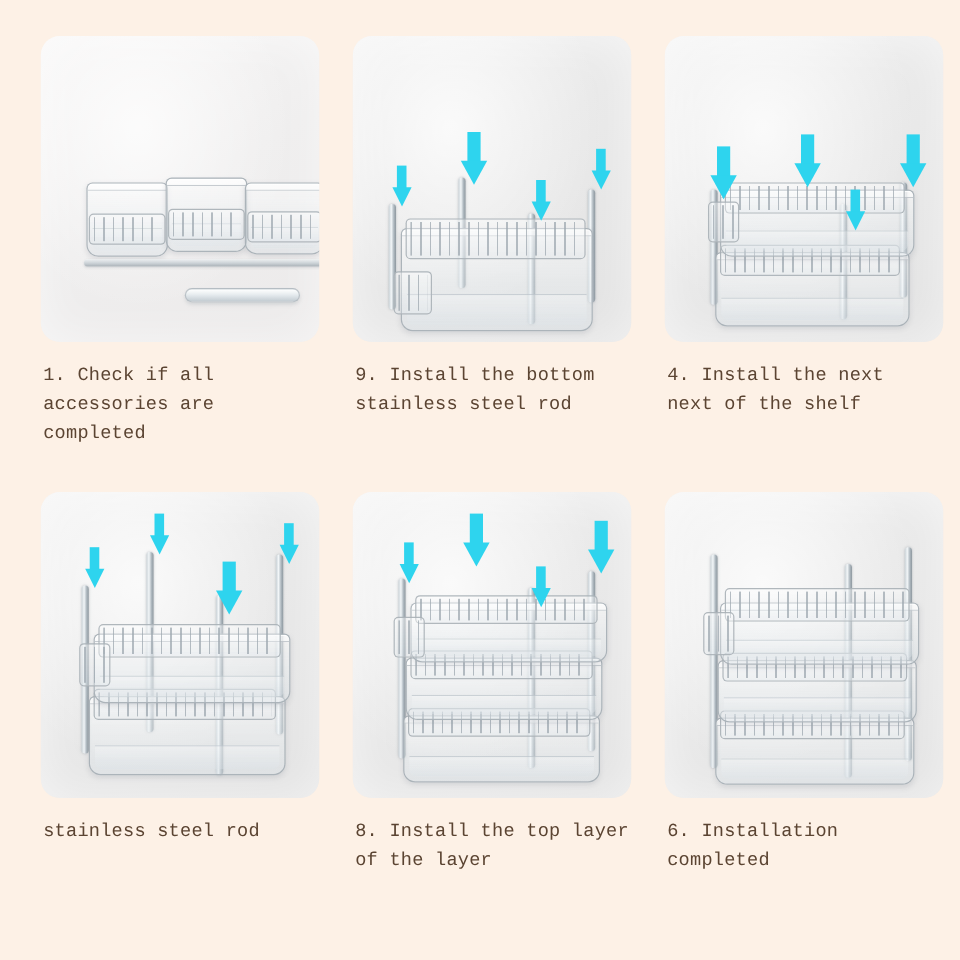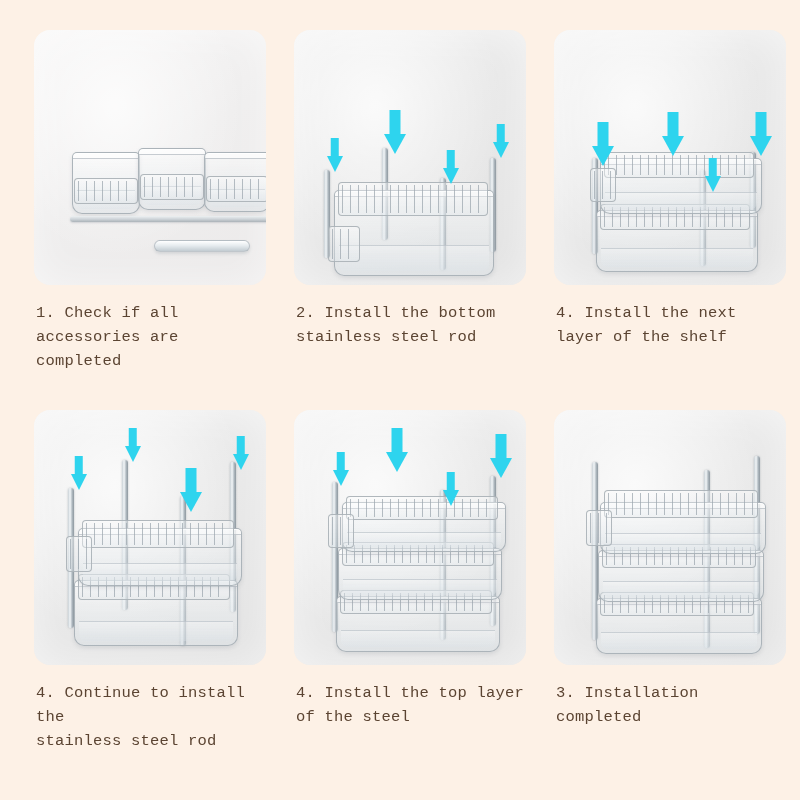--- a/index.html
+++ b/index.html
@@ -248,21 +248,21 @@
             <div class="shaft"></div>
               <div class="head"></div>
           </div>
           <div class="arrow small" style="left:198px; top:94px;">
             <div class="shaft"></div>
               <div class="head"></div>
           </div>
         </div>
       </div>
       <div class="caption">
-        <div>2. Install the bottom</div>
+        <div>9. Install the bottom</div>
         <div>stainless steel rod</div>
       </div>
     </div>
 
     <div class="cell">
       <div class="photo">
         <div class="vignette"></div>
         <div class="stage">
 
           <div class="post" style="left:38px; top:128px; height:96px;"></div>
@@ -301,21 +301,21 @@
               <div class="head"></div>
           </div>
           <div class="arrow" style="left:196px; top:82px;">
             <div class="shaft"></div>
               <div class="head"></div>
           </div>
         </div>
       </div>
       <div class="caption">
         <div>4. Install the next</div>
-        <div>layer of the shelf</div>
+        <div>next of the shelf</div>
       </div>
     </div>
 
     <div class="cell">
       <div class="photo">
         <div class="vignette"></div>
         <div class="stage">
 
           <div class="post" style="left:34px; top:78px; height:140px;"></div>
           <div class="post" style="left:88px; top:50px; height:150px;"></div>
@@ -353,21 +353,20 @@
             <div class="shaft"></div>
               <div class="head"></div>
           </div>
           <div class="arrow small" style="left:198px; top:26px;">
             <div class="shaft"></div>
               <div class="head"></div>
           </div>
         </div>
       </div>
       <div class="caption">
-        <div>4. Continue to install the</div>
         <div>stainless steel rod</div>
       </div>
     </div>
 
     <div class="cell">
       <div class="photo">
         <div class="vignette"></div>
         <div class="stage">
 
           <div class="post" style="left:38px; top:72px; height:150px;"></div>
@@ -413,22 +412,22 @@
             <div class="shaft"></div>
               <div class="head"></div>
           </div>
           <div class="arrow" style="left:196px; top:24px;">
             <div class="shaft"></div>
               <div class="head"></div>
           </div>
         </div>
       </div>
       <div class="caption">
-        <div>4. Install the top layer</div>
-        <div>of the steel</div>
+        <div>8. Install the top layer</div>
+        <div>of the layer</div>
       </div>
     </div>
 
     <div class="cell">
       <div class="photo">
         <div class="vignette"></div>
         <div class="stage">
 
           <div class="post" style="left:38px; top:52px; height:178px;"></div>
           <div class="post" style="left:150px; top:60px; height:178px;"></div>
@@ -456,19 +455,19 @@
           </div>
           <div class="rail" style="left:50px; top:80px; width:154px; height:28px;">
             <div class="bars"></div>
           </div>
           <div class="rail" style="left:32px; top:100px; width:26px; height:36px;">
             <div class="bars"></div>
           </div>
         </div>
       </div>
       <div class="caption">
-        <div>3. Installation completed</div>
+        <div>6. Installation completed</div>
         <div></div>
       </div>
     </div>
 
   </div>
 </div>
 
 </body></html>

